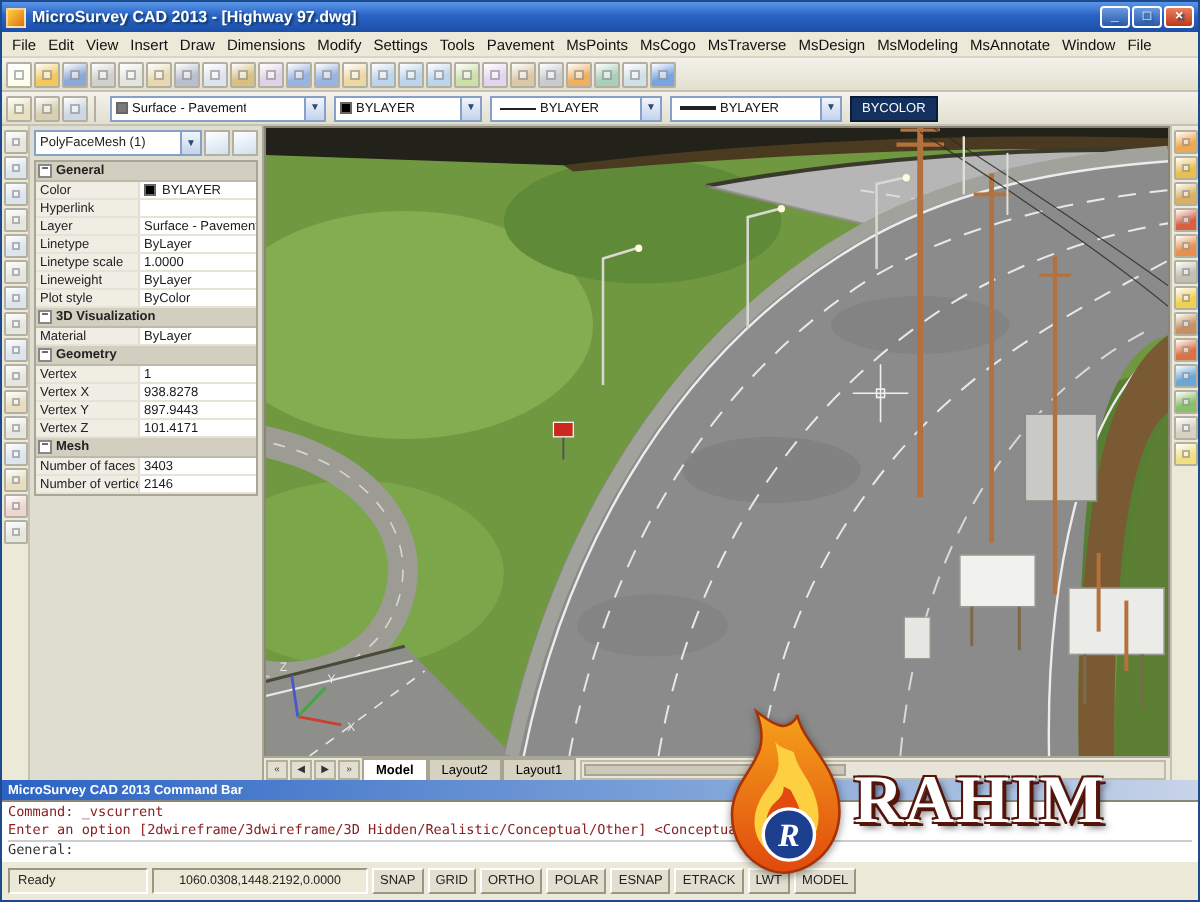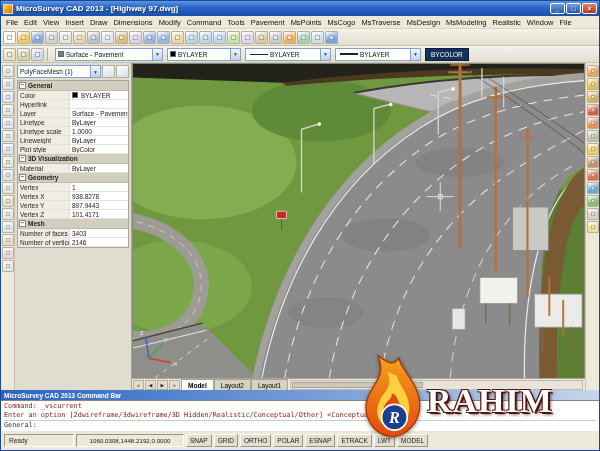--- a/index.html
+++ b/index.html
@@ -100,29 +100,29 @@
   </div>
 
   <div class="menubar" id="menu-items">
       <span class="menu-item">File</span>
       <span class="menu-item">Edit</span>
       <span class="menu-item">View</span>
       <span class="menu-item">Insert</span>
       <span class="menu-item">Draw</span>
       <span class="menu-item">Dimensions</span>
       <span class="menu-item">Modify</span>
-      <span class="menu-item">Command</span>
+      <span class="menu-item">Settings</span>
       <span class="menu-item">Tools</span>
       <span class="menu-item">Pavement</span>
       <span class="menu-item">MsPoints</span>
       <span class="menu-item">MsCogo</span>
       <span class="menu-item">MsTraverse</span>
       <span class="menu-item">MsDesign</span>
       <span class="menu-item">MsModeling</span>
-      <span class="menu-item">Realistic</span>
+      <span class="menu-item">MsAnnotate</span>
       <span class="menu-item">Window</span>
       <span class="menu-item">File</span>
     </div>
 
   <div class="toolbar">
     <span class="chip-row" id="tb1-icons">
         <span class="chip" style="--c: #fdfdf0;"></span>
         <span class="chip" style="--c: #f5c85c;"></span>
         <span class="chip" style="--c: #8ca8d8;"></span>
         <span class="chip" style="--c: #d0d0cc;"></span>

